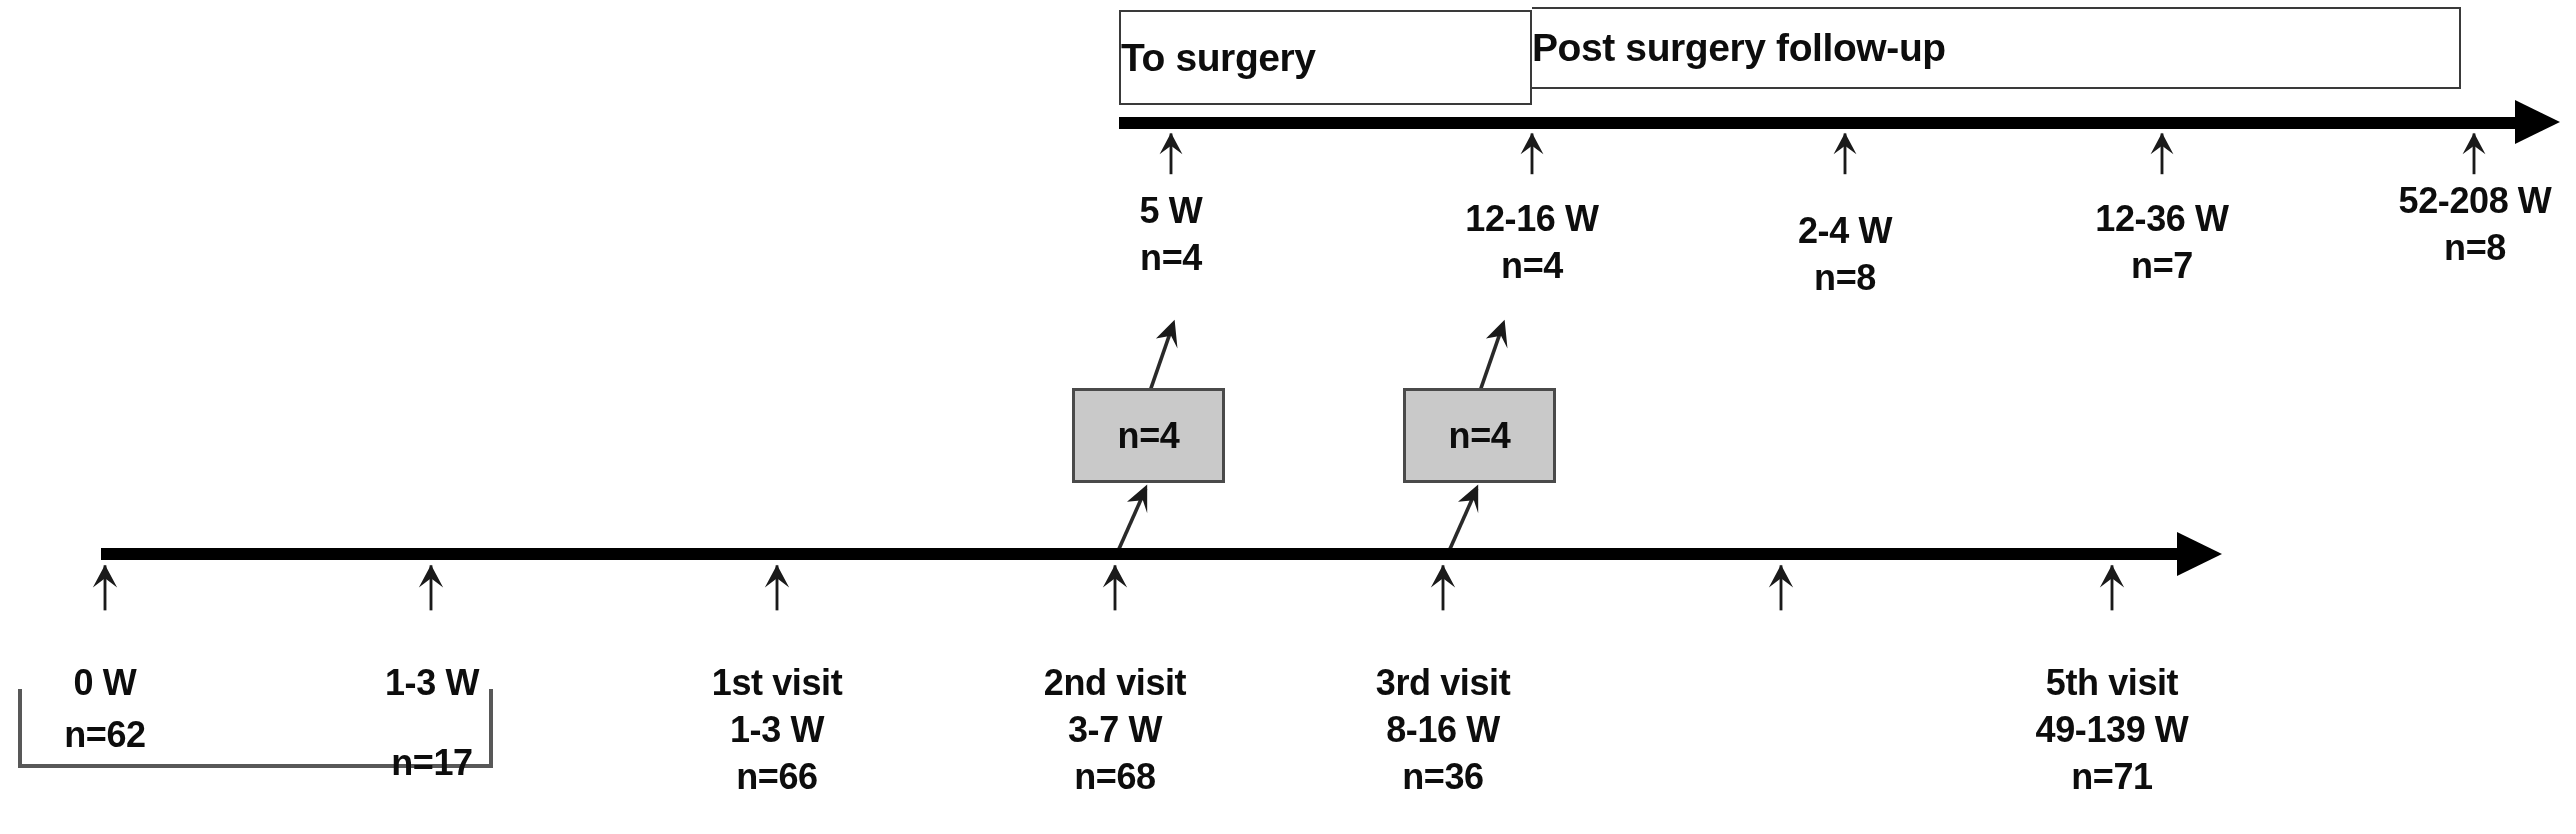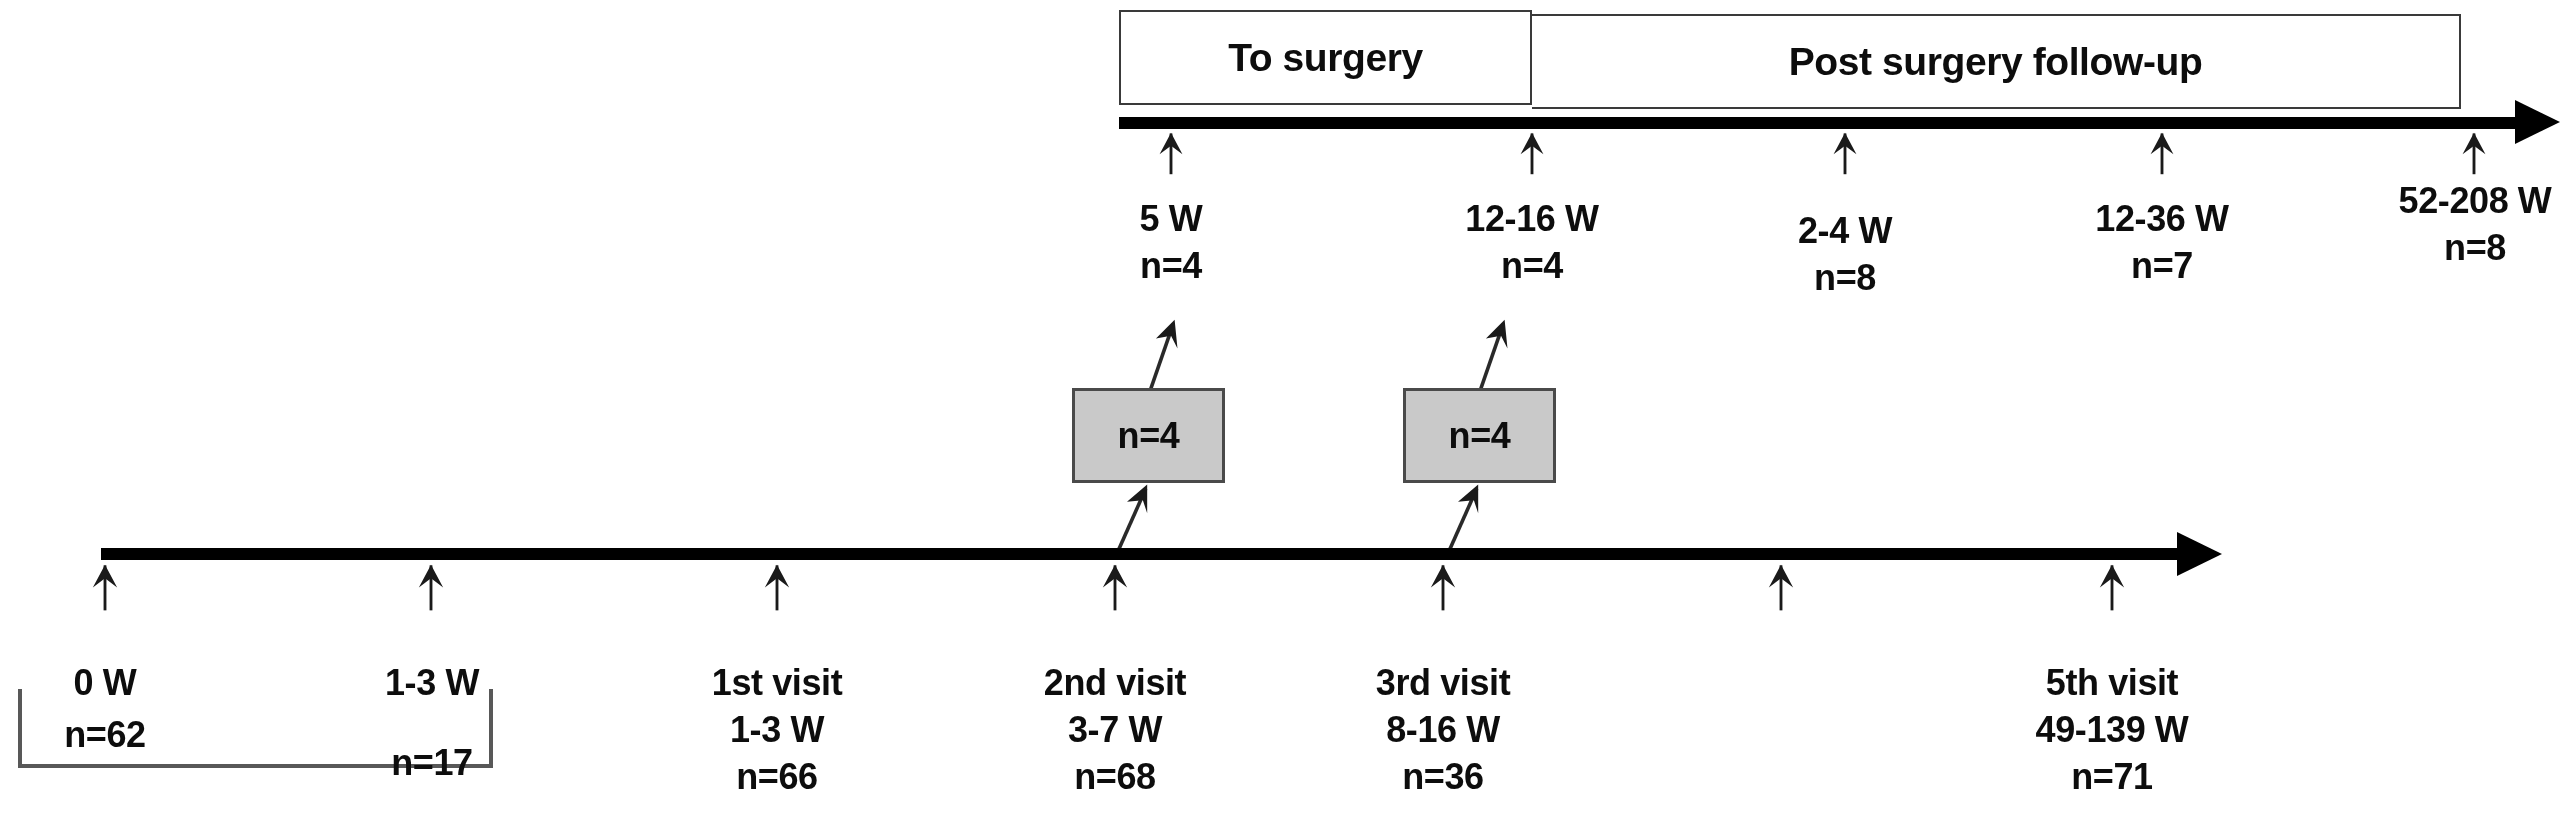--- a/index.html
+++ b/index.html
@@ -27,21 +27,20 @@
     letter-spacing: -0.4px;
   }
   
   .phase-box {
     position: absolute;
     box-sizing: border-box;
     background: #ffffff;
     border: 2.9px solid #3a3a3a;
     display: flex;
     align-items: center;
-    justify-content: center;
   }
   .phase-box.right-of {
     border-left: 0;
   }
   .phase-label {
     font-weight: bold;
     font-size: 39px;
     color: #0d0d0d;
     letter-spacing: -0.4px;
   }
@@ -93,21 +92,21 @@
 </style>
 </head>
 <body>
 
 <div id="canvas">
 
   <div class="phase-box" style="left:1119px; top:10px; width:413px; height:95px;">
     <span class="phase-label">To surgery</span>
   </div>
 
-  <div class="phase-box right-of" style="left:1532px; top:14px; width:929px; height:95px;">
+  <div class="phase-box right-of" style="left:1532px; top:7px; width:929px; height:82px;">
     <span class="phase-label">Post surgery follow-up</span>
   </div>
 
   <div class="axis-line" style="left:1119px; top:117px; width:1411px;"></div>
   <div class="axis-head" style="left:2515px; top:100px;"></div>
 
   <svg class="tick" style="left:1151px; top:131px;" width="40" height="45" viewBox="0 0 56 62">
     <path d="M28 3 L28 60" stroke="#1a1a1a" stroke-width="4" fill="none"></path>
     <path d="M28 2 L12 32 L28 20 L44 32 Z" fill="#1a1a1a"></path>
   </svg>
@@ -121,21 +120,21 @@
   </svg>
   <svg class="tick" style="left:2142px; top:131px;" width="40" height="45" viewBox="0 0 56 62">
     <path d="M28 3 L28 60" stroke="#1a1a1a" stroke-width="4" fill="none"></path>
     <path d="M28 2 L12 32 L28 20 L44 32 Z" fill="#1a1a1a"></path>
   </svg>
   <svg class="tick" style="left:2454px; top:131px;" width="40" height="45" viewBox="0 0 56 62">
     <path d="M28 3 L28 60" stroke="#1a1a1a" stroke-width="4" fill="none"></path>
     <path d="M28 2 L12 32 L28 20 L44 32 Z" fill="#1a1a1a"></path>
   </svg>
 
-  <div class="lbl t-big center-x" style="left:1171px; top:196px;">
+  <div class="lbl t-big center-x" style="left:1171px; top:188px;">
     <div>5 W</div>
     <div>n=4</div>
   </div>
 
   <div class="lbl t-big center-x" style="left:1532px; top:196px;">
     <div>12-16 W</div>
     <div>n=4</div>
   </div>
 
   <div class="lbl t-big center-x" style="left:1845px; top:196px;margin-top:12px;">

